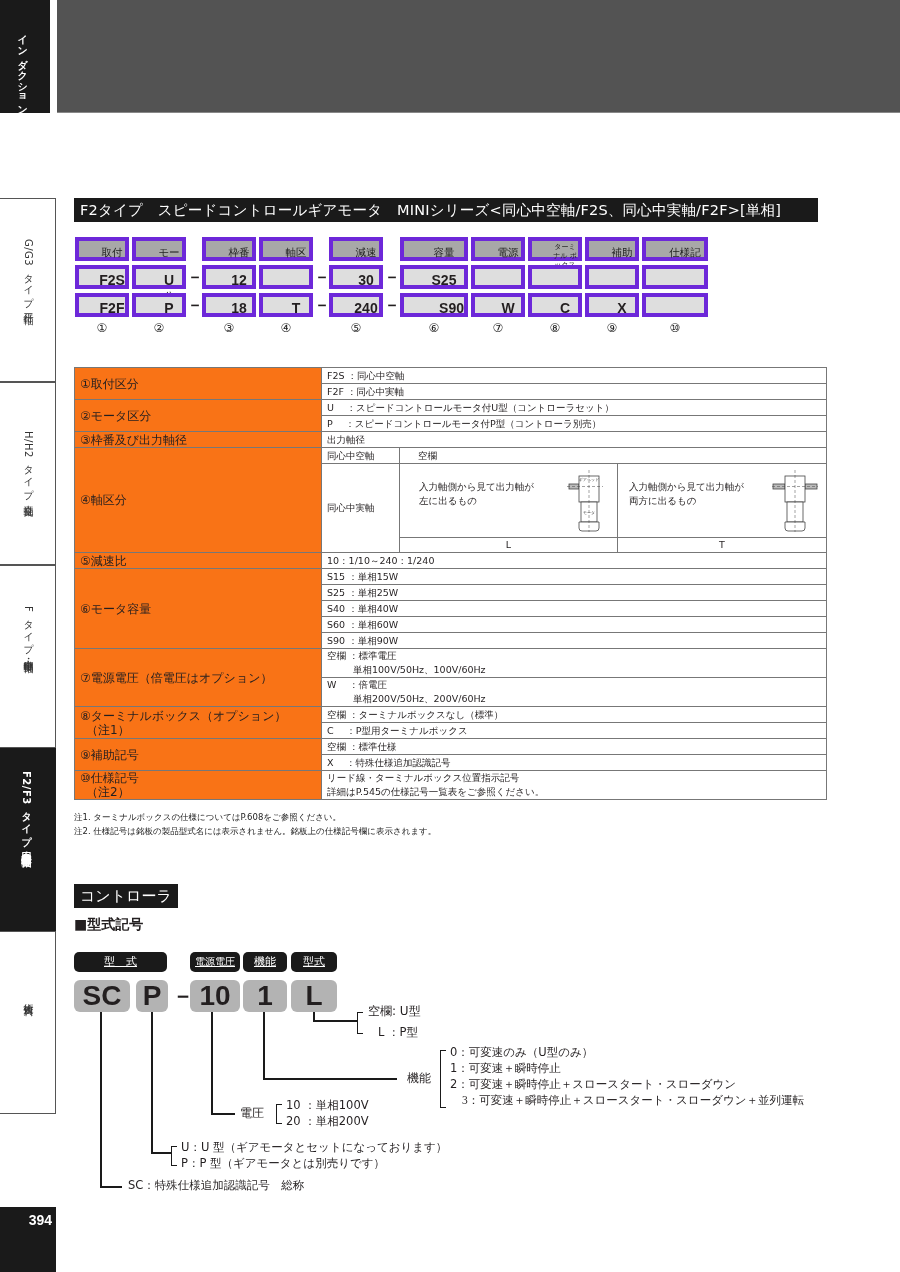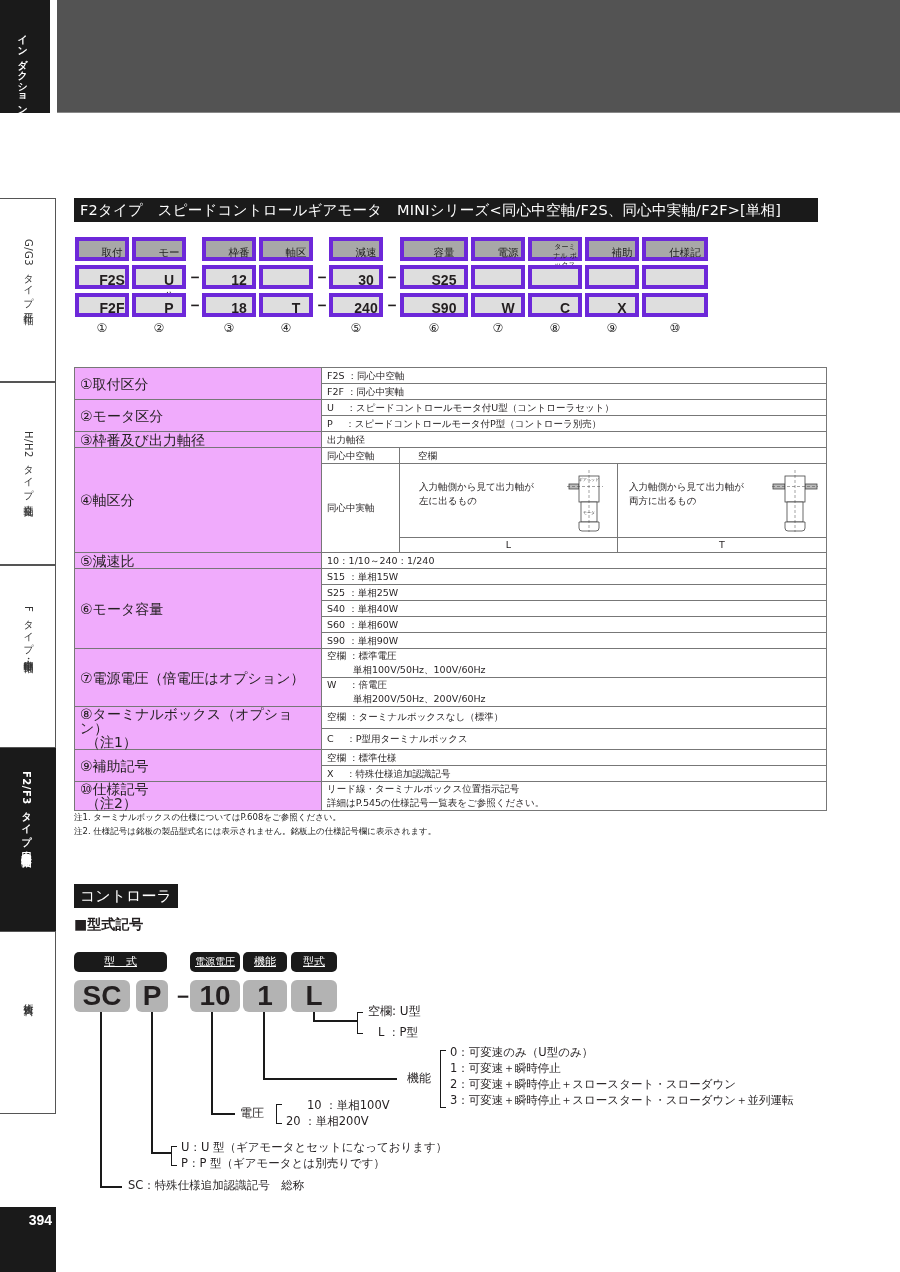--- a/index.html
+++ b/index.html
@@ -27,21 +27,21 @@
   .hcell, .vcell { position: absolute; height: 24px; border: 4px solid #6d28d9; text-align: center; padding-left: 20px; }
   .hcell { background: #a8a8a8; font-size: 10.5px; line-height: 22px; color: #222; }
   .hcell.small { font-size: 7px; line-height: 9px; padding-top: 2px; }
   .vcell { background: #dedede; font-size: 14px; line-height: 22px; font-weight: bold; font-family: "Liberation Sans", sans-serif; }
   .dash { position: absolute; font-size: 16px; font-weight: bold; line-height: 24px; width: 14px; text-align: center; }
   .circ { position: absolute; font-size: 12px; text-align: center; color: #222; }
 
   
   table.spec { position: absolute; left: 74px; top: 367px; width: 753px; border-collapse: collapse; font-size: 9.5px; }
   table.spec td { border: 1px solid #777; padding: 0 5px; vertical-align: middle; line-height: 14px; }
-  table.spec td.lab { background: #f0abfc; width: 247px; font-size: 14px; }
+  table.spec td.lab { background: #f97316; width: 247px; font-size: 12px; }
   .note { position: absolute; left: 74px; font-size: 8.5px; color: #222; white-space: nowrap; }
 
   
   .ctrl-title { position: absolute; left: 74px; top: 884px; height: 24px; background: #1a1a1a; color: #fff; font-size: 15px; line-height: 24px; padding: 0 6px; }
   .ctrl-sub { position: absolute; left: 74px; top: 916px; font-size: 14px; font-weight: bold; }
   .pill { position: absolute; top: 952px; height: 20px; background: #1a1a1a; color: #fff; border-radius: 5px; font-size: 11px; line-height: 20px; text-align: center; text-decoration: underline; }
   .kbox { position: absolute; top: 980px; height: 32px; background: #b3b3b3; border-radius: 6px; font-size: 28px; font-weight: bold; line-height: 32px; text-align: center; font-family: "Liberation Sans", sans-serif; }
   .line { position: absolute; background: #1a1a1a; }
   .ctxt { position: absolute; font-size: 11.5px; line-height: 15px; white-space: nowrap; }
   .brace { position: absolute; border: 1.5px solid #1a1a1a; border-right: none; width: 6px; }
@@ -101,21 +101,21 @@
   <div class="vcell" style="left:567px;width:66px;top:28px;"></div>
 
   <div class="vcell" style="left:0;width:54px;top:56px;">F2F</div>
   <div class="vcell" style="left:57px;width:54px;top:56px;">P</div>
   <div class="dash" style="left:112px;top:56px;">－</div>
   <div class="vcell" style="left:127px;width:54px;top:56px;">18</div>
   <div class="vcell" style="left:184px;width:54px;top:56px;">T</div>
   <div class="dash" style="left:239px;top:56px;">－</div>
   <div class="vcell" style="left:254px;width:54px;top:56px;">240</div>
   <div class="dash" style="left:309px;top:56px;">－</div>
-  <div class="vcell" style="left:325px;width:68px;top:56px;">S90</div>
+  <div class="vcell" style="left:325px;width:68px;top:56px;text-align:right;">S90</div>
   <div class="vcell" style="left:396px;width:54px;top:56px;">W</div>
   <div class="vcell" style="left:453px;width:54px;top:56px;">C</div>
   <div class="vcell" style="left:510px;width:54px;top:56px;">X</div>
   <div class="vcell" style="left:567px;width:66px;top:56px;"></div>
 
   <div class="circ" style="left:0;width:54px;top:84px;">①</div>
   <div class="circ" style="left:57px;width:54px;top:84px;">②</div>
   <div class="circ" style="left:127px;width:54px;top:84px;">③</div>
   <div class="circ" style="left:184px;width:54px;top:84px;">④</div>
   <div class="circ" style="left:254px;width:54px;top:84px;">⑤</div>
@@ -281,27 +281,27 @@
 <div class="ctxt" style="left:368px;top:1004px;font-size:12px;">空欄: U型</div>
 <div class="ctxt" style="left:378px;top:1025px;">L ：P型</div>
 
 <div class="line" style="left:263px;top:1012px;width:2px;height:68px;"></div>
 <div class="line" style="left:263px;top:1078px;width:134px;height:2px;"></div>
 <div class="ctxt" style="left:407px;top:1071px;font-size:12px;">機能</div>
 <div class="brace" style="left:440px;top:1050px;height:58px;"></div>
 <div class="ctxt" style="left:450px;top:1045px;">0：可変速のみ（U型のみ）</div>
 <div class="ctxt" style="left:450px;top:1061px;">1：可変速＋瞬時停止</div>
 <div class="ctxt" style="left:450px;top:1077px;">2：可変速＋瞬時停止＋スロースタート・スローダウン</div>
-<div class="ctxt" style="left:450px;top:1093px;">3：可変速＋瞬時停止＋スロースタート・スローダウン＋並列運転</div>
+<div class="ctxt" style="left:462px;top:1093px;font-family:Liberation Serif, serif;">3：可変速＋瞬時停止＋スロースタート・スローダウン＋並列運転</div>
 
 <div class="line" style="left:211px;top:1012px;width:2px;height:103px;"></div>
 <div class="line" style="left:211px;top:1113px;width:24px;height:2px;"></div>
 <div class="ctxt" style="left:240px;top:1106px;font-size:12px;">電圧</div>
 <div class="brace" style="left:276px;top:1104px;height:20px;"></div>
-<div class="ctxt" style="left:286px;top:1098px;margin-left:21px;">10 ：単相100V</div>
+<div class="ctxt" style="left:286px;top:1098px;">10 ：単相100V</div>
 <div class="ctxt" style="left:286px;top:1114px;">20 ：単相200V</div>
 
 <div class="line" style="left:151px;top:1012px;width:2px;height:142px;"></div>
 <div class="line" style="left:151px;top:1152px;width:20px;height:2px;"></div>
 <div class="brace" style="left:171px;top:1146px;height:20px;"></div>
 <div class="ctxt" style="left:181px;top:1140px;">U：U 型（ギアモータとセットになっております）</div>
 <div class="ctxt" style="left:181px;top:1156px;">P：P 型（ギアモータとは別売りです）</div>
 
 <div class="line" style="left:100px;top:1012px;width:2px;height:176px;"></div>
 <div class="line" style="left:100px;top:1186px;width:22px;height:2px;"></div>

